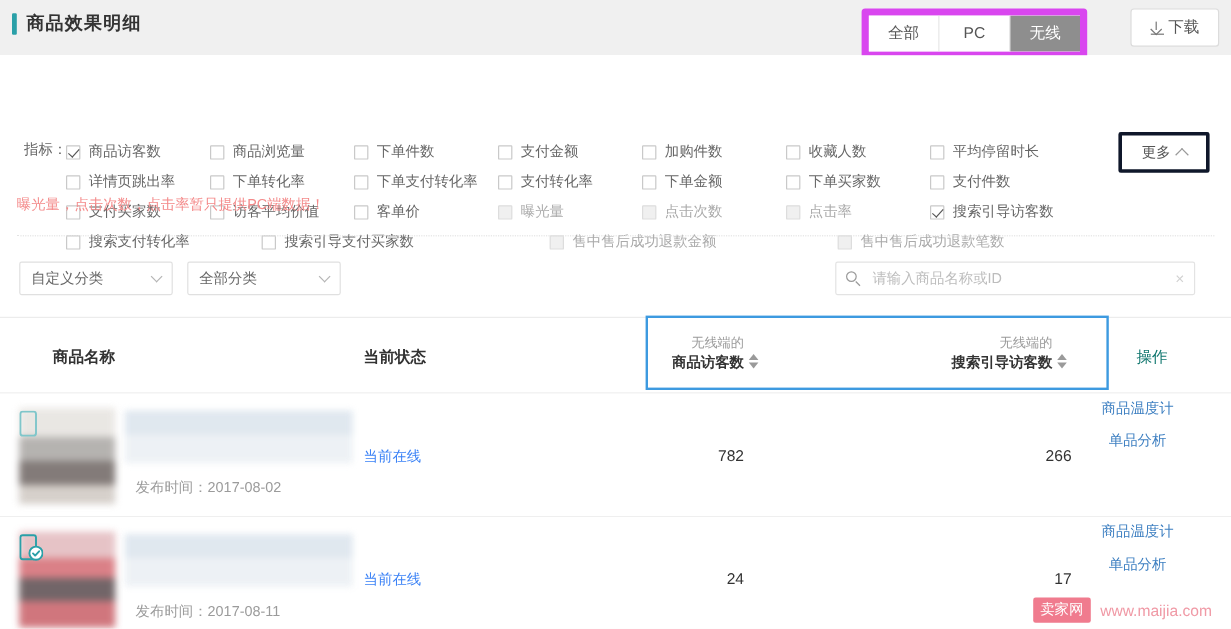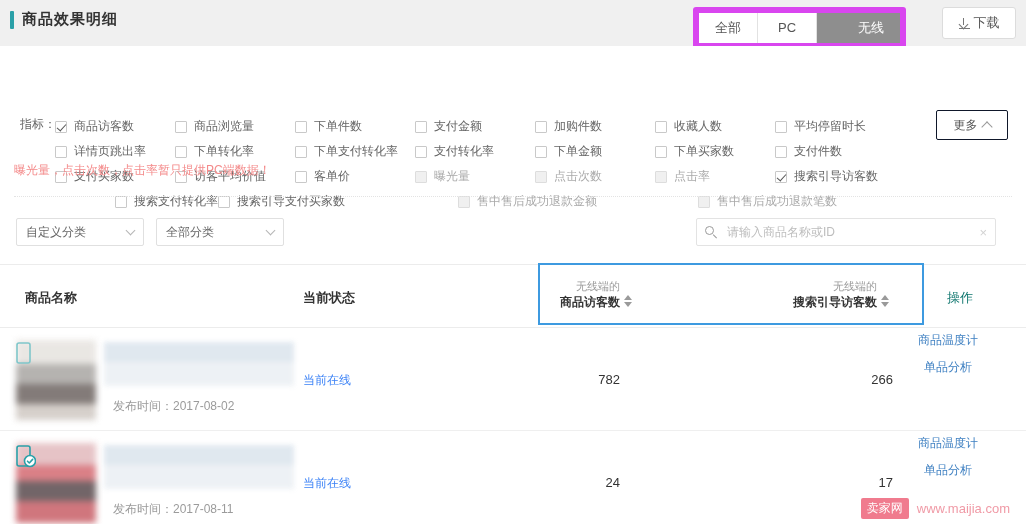--- a/index.html
+++ b/index.html
@@ -20,21 +20,21 @@
   .title-wrap{position:absolute;left:10px;top:10px;display:flex;align-items:center;}
   .title-bar-accent{width:4px;height:18px;background:#2aa0a8;margin-right:8px;border-radius:1px;}
   .title-text{font-size:15px;color:#333;font-weight:bold;letter-spacing:1px;}
 
   .seg-group{position:absolute;right:120px;top:7px;display:flex;
     border:6px solid #d946ef;border-radius:3px;overflow:hidden;background:#fff;}
   .seg-btn{
     width:58px;height:30px;line-height:30px;text-align:center;font-size:13px;color:#555;
     border-right:1px solid #e2e2e2;background:#fff;cursor:pointer;user-select:none;
   }
-  .seg-btn:last-child{border-right:none;padding-left:25px;}
+  .seg-btn:last-child{border-right:none;}
   .seg-btn.active{background:#8e8e8e;color:#fff;}
 
   .download-btn{
     position:absolute;right:10px;top:7px;width:72px;height:30px;
     border:1px solid #dcdcdc;border-radius:3px;background:#fff;
     display:flex;align-items:center;justify-content:center;gap:4px;
     font-size:13px;color:#555;cursor:pointer;
   }
   .dl-icon{display:inline-block;width:11px;height:11px;position:relative;}
   .dl-icon::before{content:"";position:absolute;left:4px;top:0;width:1px;height:7px;background:#777;}
@@ -56,21 +56,21 @@
     flex:0 0 12px;position:relative;box-sizing:border-box;
   }
   .cb-box.disabled{background:#f0f0f0;border-color:#ddd;}
   .cb-box.checked::after{
     content:"";position:absolute;left:3px;top:0px;width:4px;height:8px;
     border-right:1.6px solid #555;border-bottom:1.6px solid #555;transform:rotate(42deg);
   }
   .cb-cell.disabled{color:#aaa;}
   .more-btn{
     position:absolute;right:18px;top:64px;width:70px;height:28px;
-    border:1px solid #0f172a;background:#fff;border-radius:2px;
+    border:3px solid #0f172a;background:#fff;border-radius:2px;
     display:flex;align-items:center;justify-content:center;gap:5px;
     font-size:12px;color:#555;cursor:pointer;
   }
   .chev-up{width:7px;height:7px;border-left:1px solid #999;border-top:1px solid #999;transform:rotate(45deg);margin-top:3px;}
   .warn{
     position:absolute;left:14px;top:162px;font-size:12px;color:#f48a8a;white-space:nowrap;
   }
   .divider{
     position:absolute;left:14px;top:196px;width:998px;border-top:1px dotted #e3e3e3;
   }
@@ -97,21 +97,21 @@
   .search-input::placeholder{color:#bdbdbd;}
   .clear-x{color:#d2d2d2;font-size:13px;cursor:pointer;padding-left:6px;}
 
   
   .table{position:absolute;left:0;top:264px;width:1026px;}
   .thead{
     position:relative;height:62px;border-top:1px solid #ececec;border-bottom:1px solid #ececec;
     background:#fff;
   }
   .th{position:absolute;font-size:13px;color:#333;font-weight:bold;}
-  #th-name{left:25px;top:24px;}
+  #th-name{left:44px;top:24px;}
   #th-status{left:303px;top:24px;}
   #th-action{left:947px;top:24px;font-weight:normal;color:#0f766e;}
   .hl-box{
     position:absolute;left:538px;top:-2px;width:386px;height:62px;
     border:2px solid #3d9ae0;box-sizing:border-box;
   }
   .th-metric{position:absolute;top:13px;display:flex;align-items:flex-end;gap:4px;}
   #th-m1{left:560px;}
   #th-m2{left:793px;}
   .th-metric .mlines{text-align:right;}
@@ -259,21 +259,21 @@
           <div class="cb-cell disabled">
             <span class="cb-box disabled"></span>
             <span>点击率</span>
           </div>
           <div class="cb-cell">
             <span class="cb-box checked"></span>
             <span>搜索引导访客数</span>
           </div>
         </div>
         <div class="cb-row">
-          <div class="cb-cell wide" style="width: 163px; justify-content: flex-end;">
+          <div class="cb-cell wide" style="width: 163px;">
             <span class="cb-box"></span>
             <span>搜索支付转化率</span>
           </div>
           <div class="cb-cell wide" style="width: 240px;">
             <span class="cb-box"></span>
             <span>搜索引导支付买家数</span>
           </div>
           <div class="cb-cell wide disabled" style="width: 240px;">
             <span class="cb-box disabled"></span>
             <span>售中售后成功退款金额</span>

